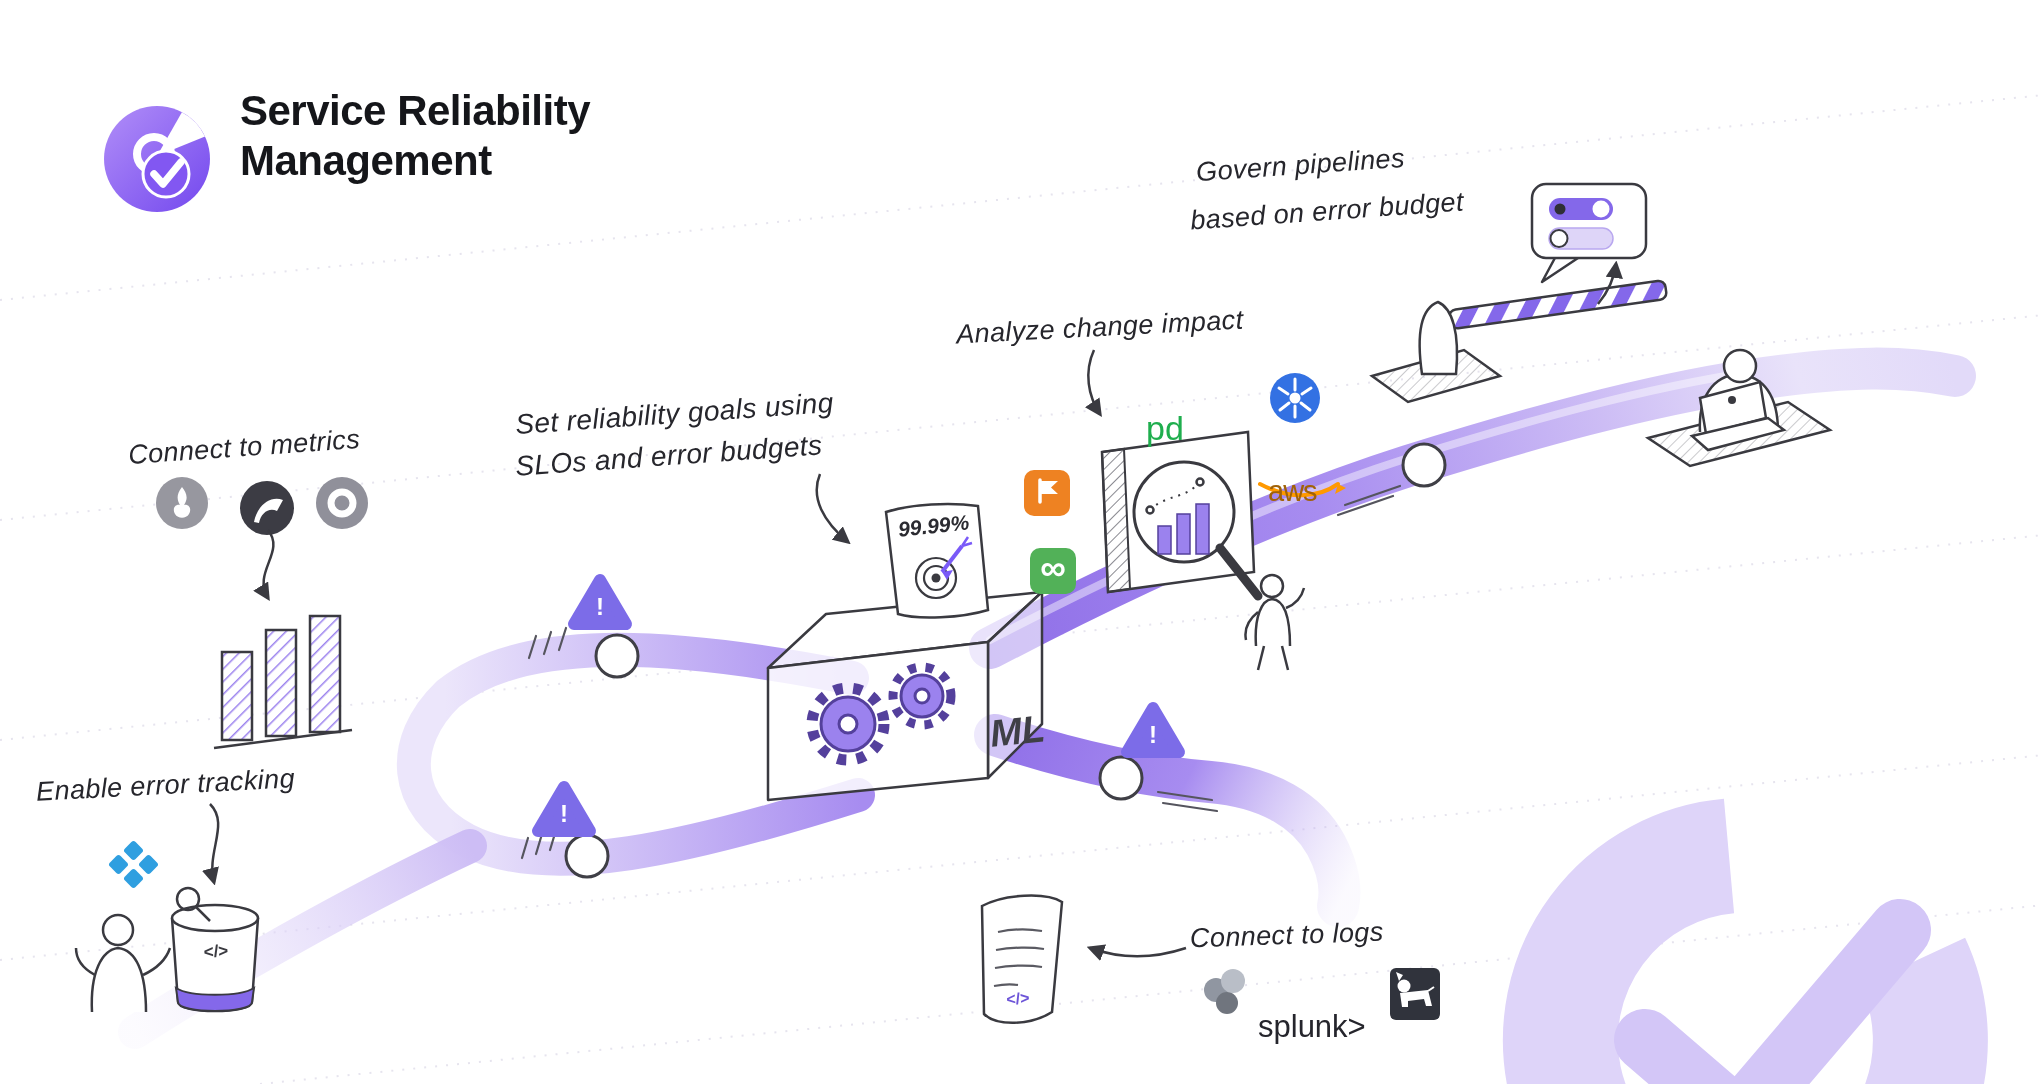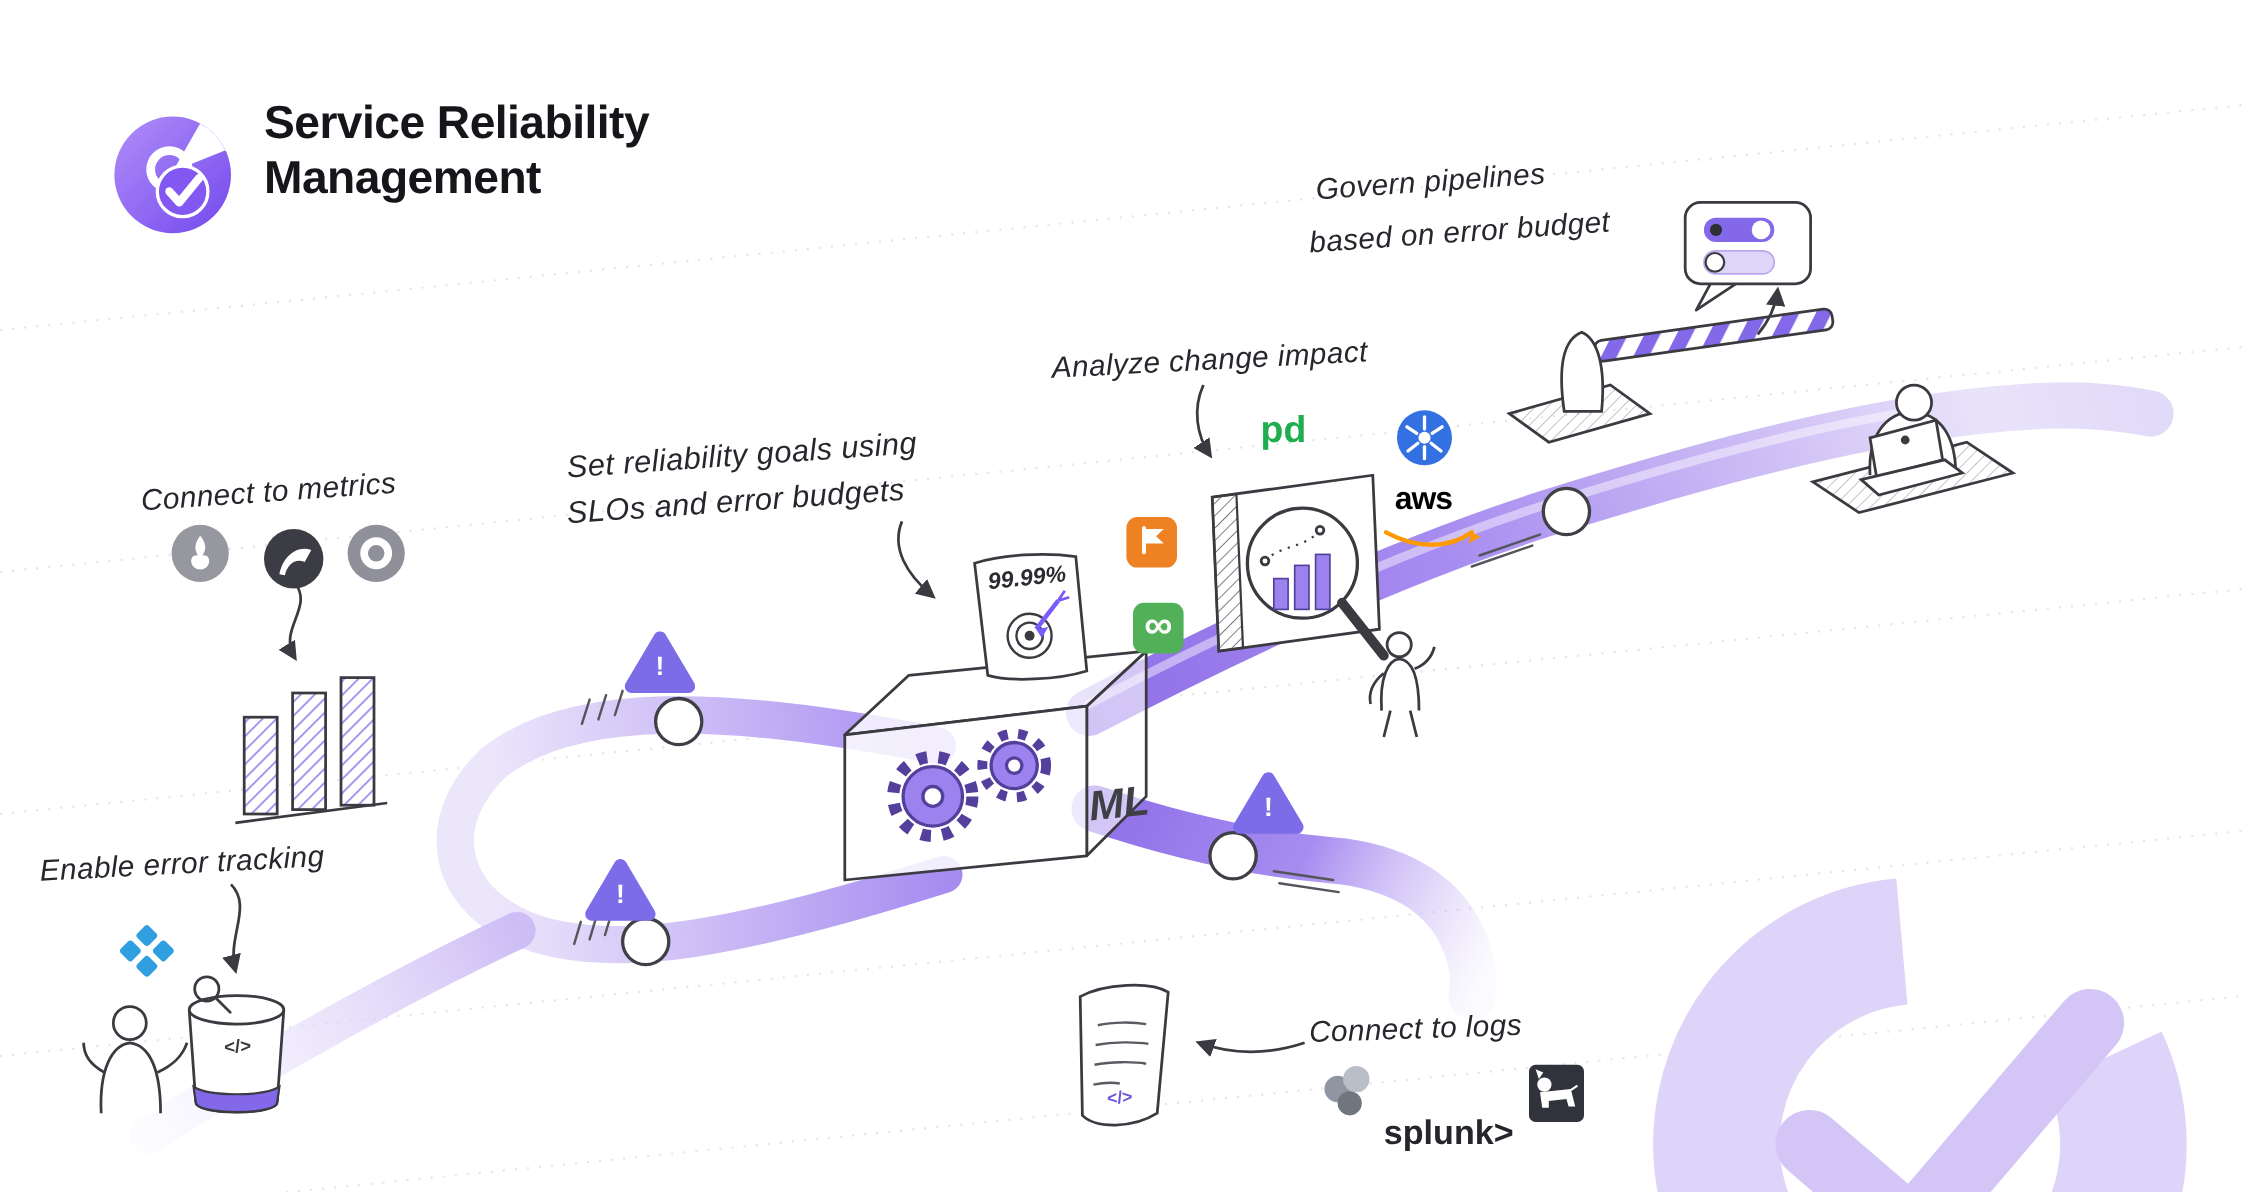--- a/index.html
+++ b/index.html
@@ -4,21 +4,21 @@
 <style>
   html,body{margin:0;padding:0;background:#fff;}
   .canvas{position:relative;width:2044px;height:1084px;background:#ffffff;overflow:hidden;
           font-family:"Liberation Sans","DejaVu Sans",sans-serif;color:#2b2b31;}
   .abs{position:absolute;white-space:nowrap;}
   .art{position:absolute;left:0;top:0;}
   .hand{position:absolute;font-style:italic;font-weight:500;font-size:27px;letter-spacing:.4px;
         color:#26262c;white-space:nowrap;}
   .title{position:absolute;font-weight:800;font-size:42px;line-height:50px;color:#15161a;letter-spacing:-.5px;}
   .bang{position:absolute;width:18px;text-align:center;font-weight:900;font-size:24px;color:#fff;line-height:26px;}
-  .wordmark{position:absolute;font-weight:700;}
+  .wordmark{position:absolute;font-weight:400;margin-top:37px;}
   .codeglyph{position:absolute;text-align:center;font-weight:700;}
 </style>
 </head>
 <body>
 
 <div class="canvas">
 
   <svg class="art" width="2044" height="1084" viewBox="0 0 2044 1084">
     <defs>
       <linearGradient id="logoGrad" x1="0" y1="0" x2="1" y2="1">
@@ -305,20 +305,20 @@
   <div class="hand" style="left:1190px;top:920px;transform:rotate(-2deg);">Connect to logs</div>
 
   <div class="abs" style="left:898px;top:514px;transform:rotate(-6deg);font-style:italic;font-weight:600;font-size:21px;color:#2b2b31;">99.99%</div>
   <div class="abs" style="left:990px;top:710px;transform:rotate(-6deg);font-style:italic;font-weight:600;font-size:38px;color:#3f3f46;">ML</div>
 
   <div class="bang" style="left:591px;top:594px;">!</div>
   <div class="bang" style="left:555px;top:801px;">!</div>
   <div class="bang" style="left:1144px;top:722px;">!</div>
 
   <div class="wordmark" style="left:1146px;top:372px;font-size:34px;color:#1fae4e;">pd</div>
-  <div class="wordmark" style="left:1268px;top:438px;font-size:29px;color:#000000;letter-spacing:-1px;">aws</div>
-  <div class="wordmark" style="left:1258px;top:1012px;font-size:31px;color:#25252c;">splunk&gt;</div>
+  <div class="wordmark" style="left:1268px;top:438px;font-size:29px;color:#a16207;letter-spacing:-1px;">aws</div>
+  <div class="wordmark" style="left:1258px;top:972px;font-size:31px;color:#25252c;">splunk&gt;</div>
   <div class="abs" style="left:1030px;top:544px;width:46px;text-align:center;font-size:36px;line-height:48px;font-weight:700;color:#fff;">∞</div>
 
   <div class="codeglyph" style="left:193px;top:942px;width:46px;font-size:17px;color:#3a3a40;transform:rotate(-3deg);">&lt;/&gt;</div>
   <div class="codeglyph" style="left:998px;top:990px;width:40px;font-size:16px;color:#6d55d8;transform:rotate(-4deg);">&lt;/&gt;</div>
 
 </div>
 
 </body></html>

